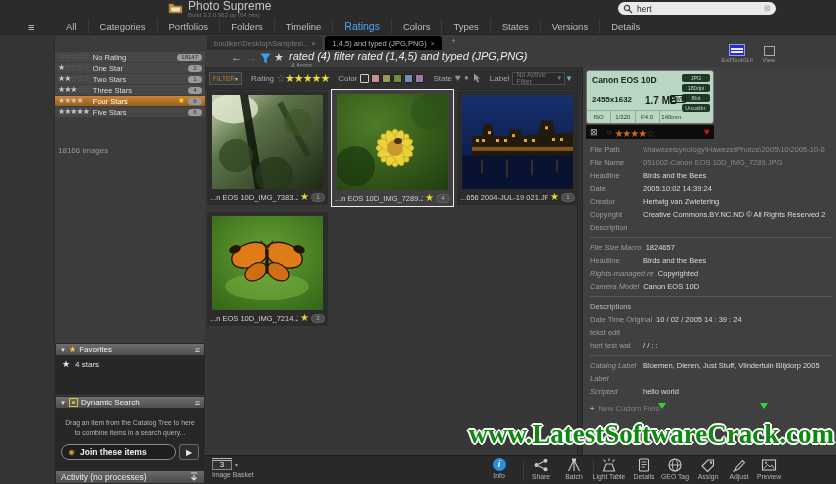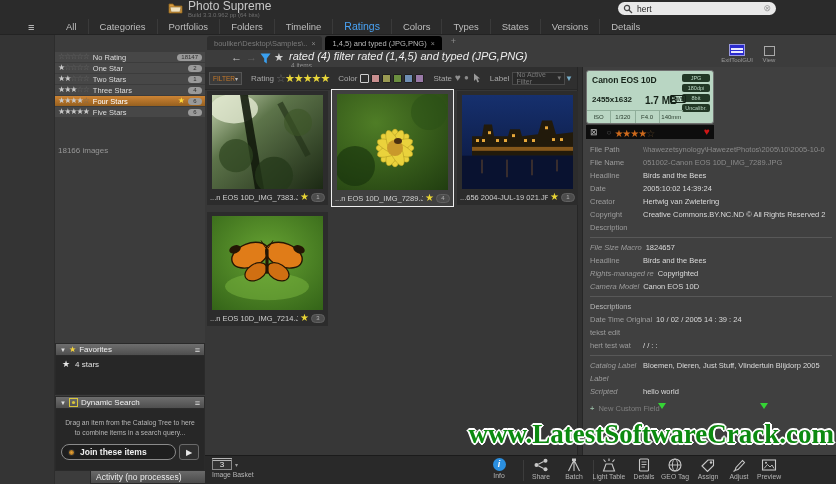--- a/index.html
+++ b/index.html
@@ -59,21 +59,21 @@
   .ph-star { color:#f5d33a; font-size:8px; line-height:8px; }
   .ph-menu { margin-left:auto; color:#ddd; font-size:9px; }
   .panel-body { background:#272727; border:1px solid #2a2a2a; border-top:none; }
   .fav-item { display:flex; gap:5px; align-items:center; padding:4px 6px; font-size:8px; color:#e0e0e0; }
   .fav-item .fstar { color:#e8e8e8; font-size:9px; line-height:9px; }
   .ds-hint { font-size:6.8px; color:#b5b5b5; text-align:center; padding:9px 7px 4px 7px; line-height:1.4; }
   .ds-row { display:flex; gap:3px; padding:3px 5px 5px 5px; }
   .join-btn { flex:1; height:16px; border:1px solid #8a8a8a; border-radius:9px; background:#1e1e1e; color:#f0f0f0; font-size:8.5px; font-weight:bold; display:flex; align-items:center; gap:5px; padding:0 6px; }
   .join-dot { width:7px; height:7px; border-radius:50%; background:radial-gradient(#e8a43a,#8a5a14); border:1px solid #333; }
   .play-btn { width:20px; height:16px; background:#2e2e2e; border:1px solid #6a6a6a; border-radius:3px; color:#e8e8e8; font-size:8px; display:flex; align-items:center; justify-content:center; }
-  .activitybar { position:absolute; left:55px; top:470px; width:150px; height:14px; background:linear-gradient(#6a6a6a,#4b4b4b); border:1px solid #2a2a2a; display:flex; align-items:center; padding:0 5px; font-size:8.5px; color:#ececec;margin-left:35px; }
+  .activitybar { position:absolute; left:55px; top:470px; width:150px; height:14px; background:linear-gradient(#6a6a6a,#4b4b4b); border:1px solid #2a2a2a; display:flex; align-items:center; padding:0 5px; font-size:8.5px; color:#ececec; }
   .act-ic { margin-left:auto; }
 
   
   .main-bg { position:absolute; left:205px; top:67px; width:372px; height:388px; background:#373737; }
   .divider-v { position:absolute; left:577px; top:67px; width:6px; height:388px; background:#303030; border-left:1px solid #262626; border-right:1px solid #262626; }
   .filterbar { position:absolute; left:205px; top:67px; width:372px; height:23px; background:#2f2f2f; border-bottom:1px solid #272727; display:flex; align-items:center; font-size:8px; color:#a8a8a8; padding:0 4px; }
   .filter-select { width:46px; height:13px; background:#3a3a3a; border:1px solid #555; color:#c87a2a; font-size:6.5px; display:flex; align-items:center; justify-content:space-between; padding:0 3px; }
   .filter-select .carr { color:#bbb; font-size:6px; }
   .fb-lbl { margin-left:9px; }
   .fb-stars { margin-left:2px; font-size:11px; letter-spacing:-1px; line-height:11px; }

